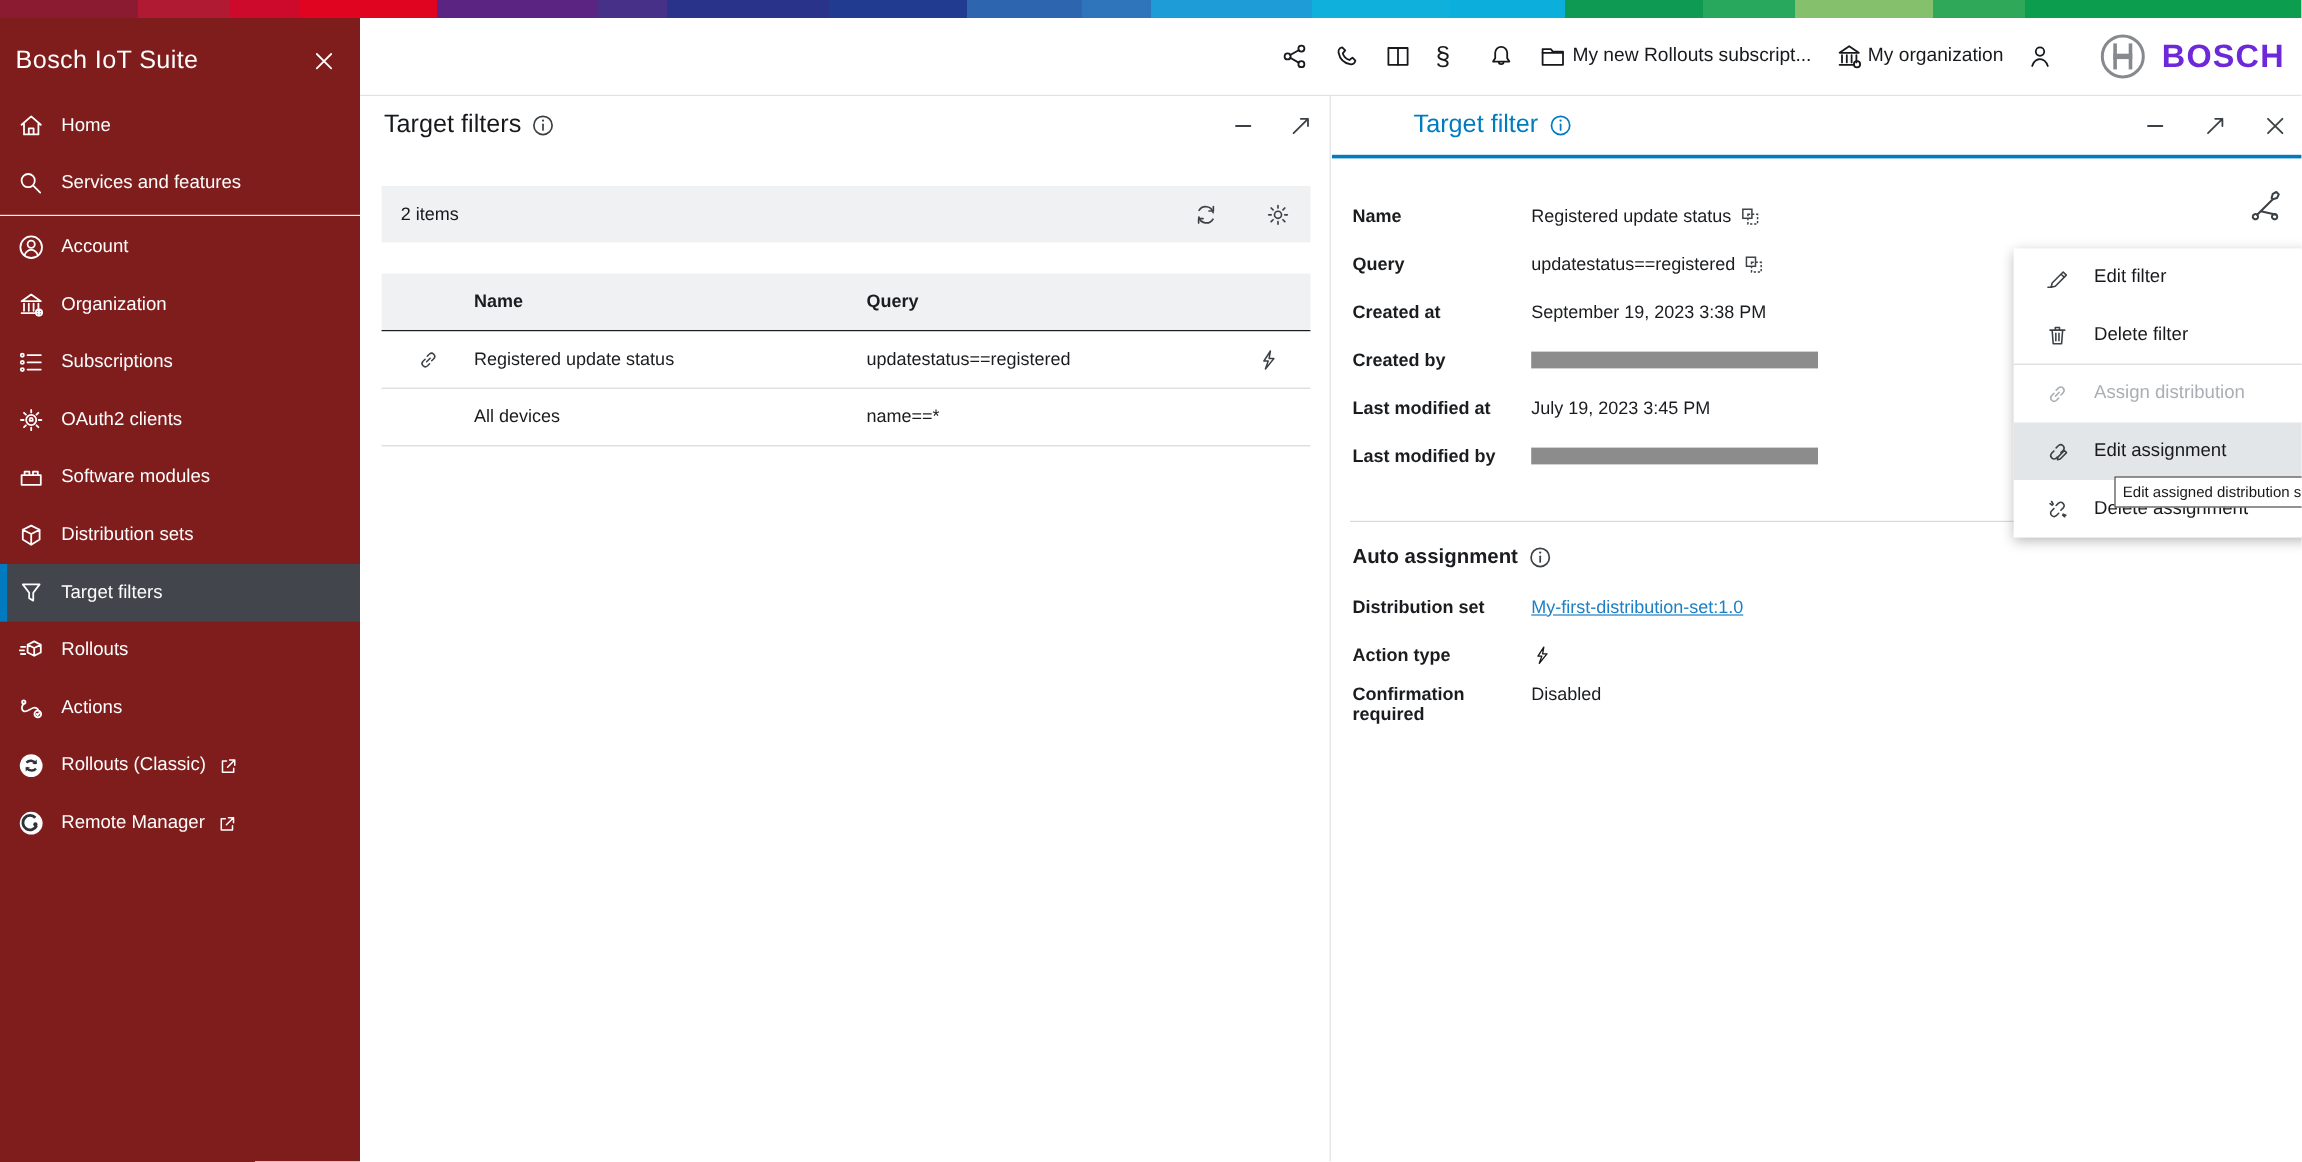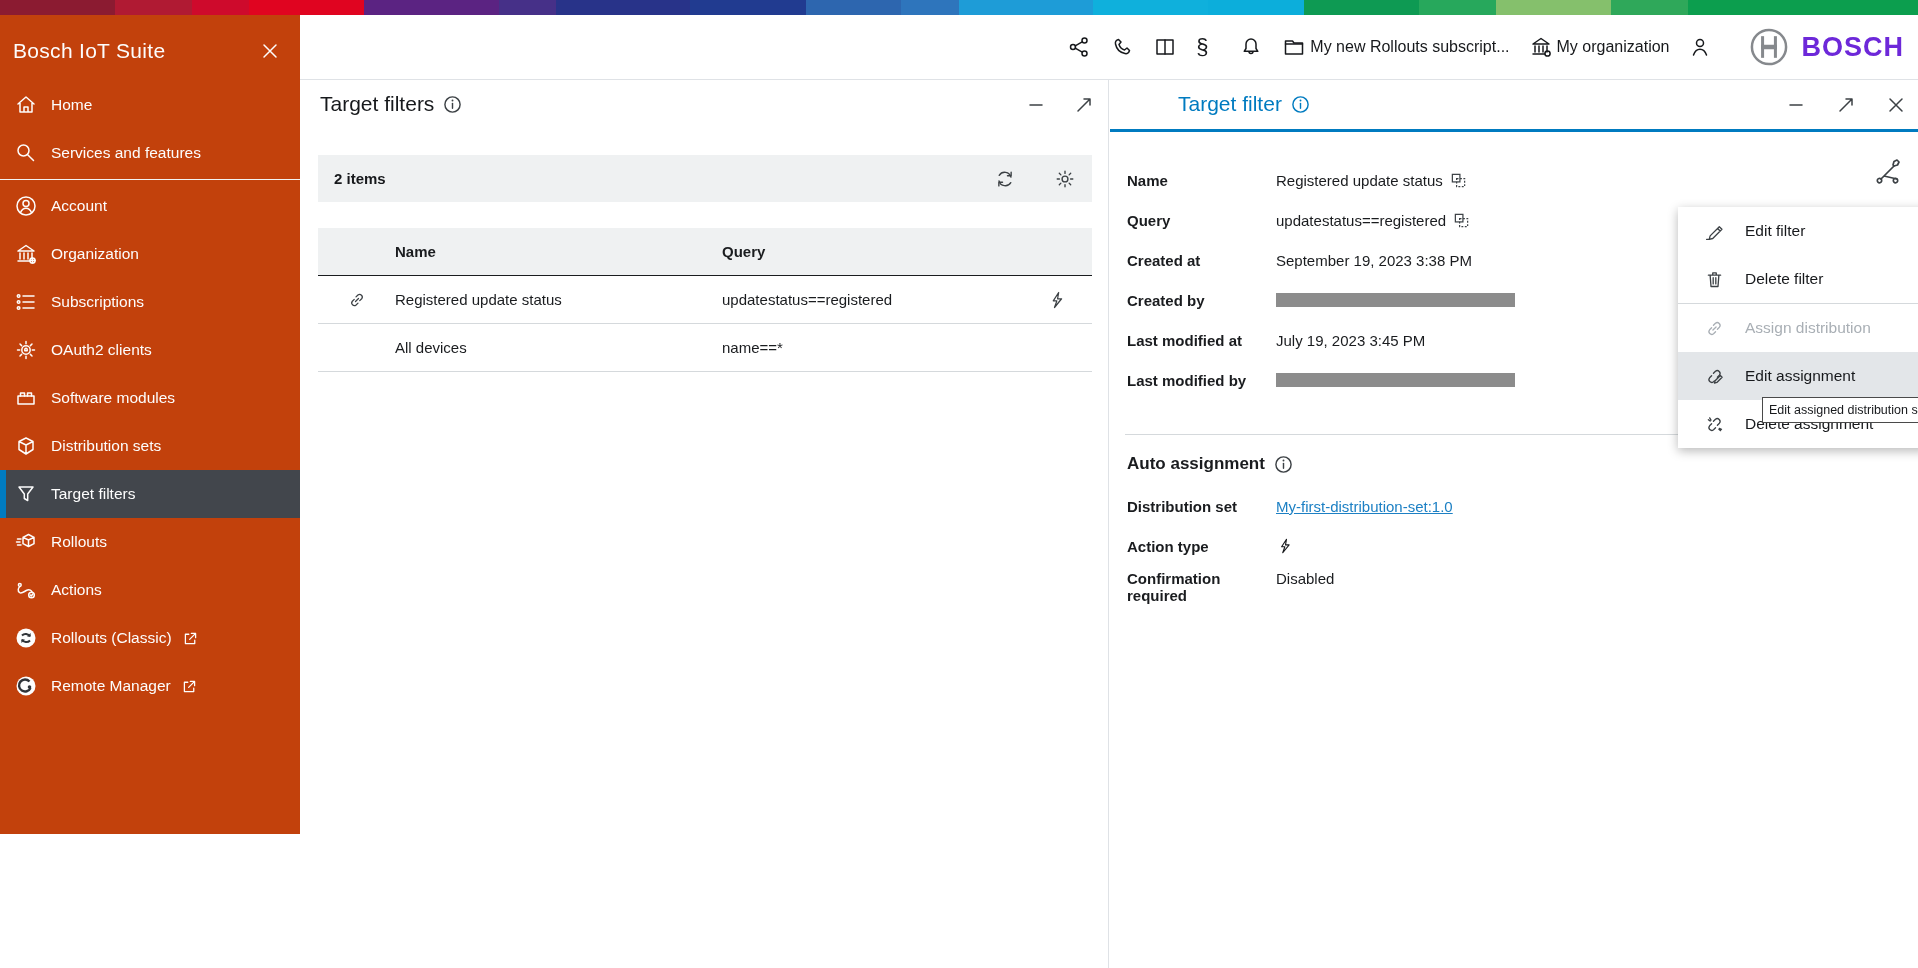--- a/index.html
+++ b/index.html
@@ -12,21 +12,21 @@
   #supergraphic { left:0; top:0; width:1918px; height:15px;
     background:linear-gradient(90deg,
       #8b1b31 0%, #8b1b31 6%, #b01a33 6%, #b01a33 10%, #ce0a2c 10%, #ce0a2c 13%,
       #e00420 13%, #e00420 19%, #5b2382 19%, #5b2382 26%, #463088 26%, #463088 29%,
       #283389 29%, #283389 36%, #213b90 36%, #213b90 42%, #2d66af 42%, #2d66af 47%,
       #2e75bc 47%, #2e75bc 50%, #1e9cd7 50%, #1e9cd7 57%, #0fb0dc 57%, #0fb0dc 63%,
       #0caedb 63%, #0caedb 68%, #0e9a53 68%, #0e9a53 74%, #27a85c 74%, #27a85c 78%,
       #85c06c 78%, #85c06c 84%, #2fa85a 84%, #2fa85a 88%, #0c9e4e 88%, #0c9e4e 100%); }
 
   
-  #sidebar { left:0; top:15px; width:300px; height:819px; background:#c2410c; color:#fdfdfd; }
+  #sidebar { left:0; top:15px; width:300px; height:953px; background:#7f1d1d; color:#fdfdfd; }
   #sidebar-header { display:flex; align-items:center; justify-content:space-between;
     padding:24px 20px 18px 13px; }
   #sidebar-title { font-size:21px; font-weight:400; letter-spacing:.3px; }
   .nav-item { display:flex; align-items:center; height:48px; padding-left:14px; cursor:pointer;
     font-size:15.5px; }
   .nav-item .nicon { width:24px; height:24px; margin-right:13px; flex:0 0 24px; color:#fdfdfd; }
   .nav-item.selected { background:#42464c; border-left:6px solid #007bc0; padding-left:8px; }
   .nav-divider { height:1px; background:#f2f2f2; margin:2px 0; }
   .ext { width:17px; height:17px; margin-left:10px; color:#fdfdfd; }
 
@@ -45,21 +45,21 @@
 
   .panel-title-row { display:flex; align-items:center; gap:9px; }
   .panel-title { font-size:21px; color:#17191c; }
   .info-ic { width:19px; height:19px; color:#3c4145; }
   .winbtn { width:20px; height:20px; color:#3c4145; cursor:pointer; }
 
   
   #filters-header { left:320px; top:92px; }
   #filters-controls { left:1026px; top:95px; display:flex; gap:28px; }
   #filters-toolbar { left:318px; top:155px; width:774px; height:47px; background:#eff1f2;
-    display:flex; align-items:center; padding:0 16px;font-weight:bold; }
+    display:flex; align-items:center; padding:0 16px; }
   #items-count { font-size:15px; color:#17191c; }
   #toolbar-icons { margin-left:auto; display:flex; gap:38px; }
   .tbtn { width:22px; height:22px; color:#3c4145; cursor:pointer; }
 
   #filters-table { left:318px; top:228px; width:774px; }
   .trow { display:flex; align-items:center; height:48px; font-size:15px; }
   .thead { background:#eff1f2; border-bottom:1px solid #1a1c1f; font-weight:bold; }
   .tbody-row { border-bottom:1px solid #d5d9dc; }
   .col-ic { width:77px; display:flex; justify-content:center; }
   .col-name { width:327px; }

